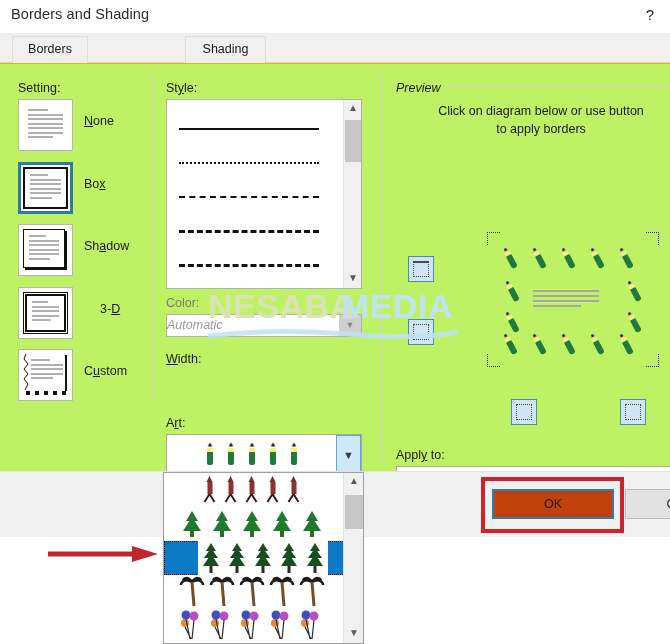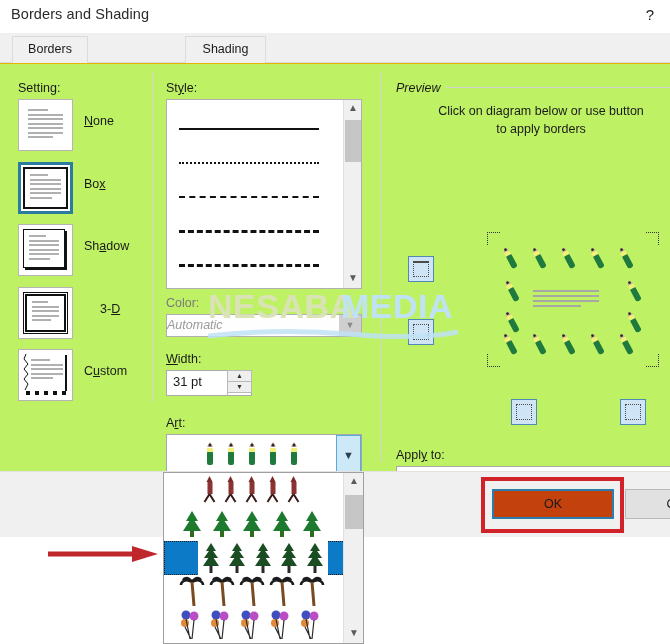--- a/index.html
+++ b/index.html
@@ -527,27 +527,20 @@
   </div>
 
   <div class="section-label" id="color-label">Color:</div>
   <div id="color-combo">
     <div id="color-value">Automatic</div>
     <div id="color-arrow">▼</div>
   </div>
 
   <div class="section-label" id="width-label">
     <u>W</u><span>idth:</span>
-  </div>
-  <div id="width-spin">
-    <div id="width-value">31 pt</div>
-    <div class="spin-btns">
-      <div>▲</div>
-      <div>▼</div>
-    </div>
   </div>
 
   <div class="section-label" id="art-label">
     <span>A</span><u>r</u><span>t:</span>
   </div>
   <div id="art-combo">
     <div id="art-combo-preview">
       <div style="position:absolute;left:50%;top:50%;transform:translate(-50%,-50%);display:flex;gap:5px;">
         <svg width="16" height="26" viewBox="0 0 16 26">
             <rect x="5" y="9" width="6" height="14" rx="2" fill="#1f7a3d"></rect>

